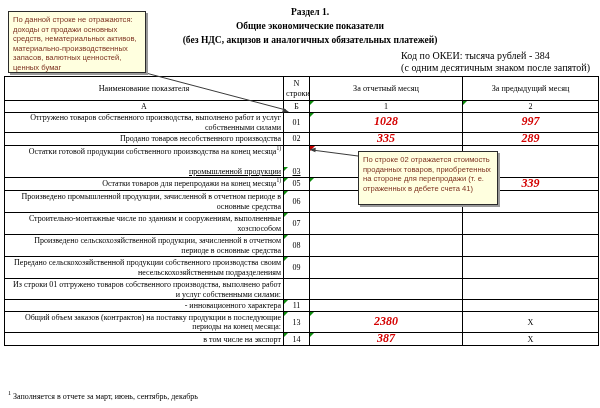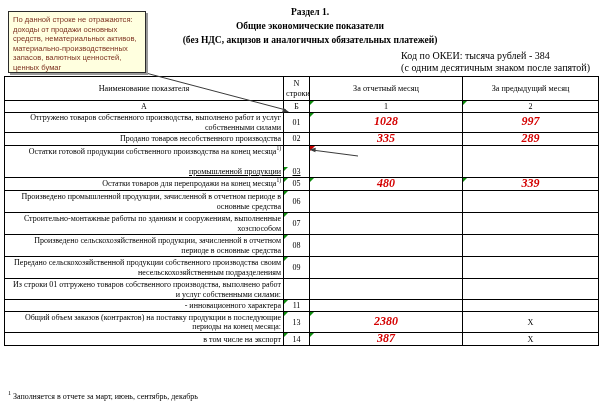--- a/index.html
+++ b/index.html
@@ -48,20 +48,21 @@
 <div class="page">
 
   <svg class="overlay" width="600" height="408">
     <line x1="142" y1="72" x2="286" y2="110" stroke="#3a3a3a" stroke-width="1"></line>
     <polygon points="289,112 282.0,112.5 283.5,108.0" fill="#3a3a3a"></polygon>
     <line x1="358" y1="156" x2="312" y2="150" stroke="#3a3a3a" stroke-width="1"></line>
     <polygon points="309,149.5 315.8,147.8 315.4,152.2" fill="#3a3a3a"></polygon>
   </svg>
 
   <div class="callout c1">По данной строке не отражаются: доходы от продажи основных средств, нематериальных активов, материально-производственных запасов, валютных ценностей, ценных бумаг</div>
+  <div class="callout c2">По строке 02 отражается стоимость проданных товаров, приобретенных на стороне для перепродажи (т. е. отраженных в дебете счета 41)</div>
 
   <div class="titleblock">
     <div>Раздел 1.</div>
     <div>Общие экономические показатели</div>
     <div>(без НДС, акцизов и аналогичных обязательных платежей)</div>
   </div>
   <div class="okei">
     <div>Код по ОКЕИ: тысяча рублей - 384</div>
     <div>(с одним десятичным знаком после запятой)</div>
   </div>
@@ -123,21 +124,21 @@
           <td class="val"><span class="gm"></span><span class="red">480</span></td>
           <td class="val"><span class="gm"></span><span class="red">339</span></td>
         </tr>
         <tr style="height: 22px; padding-left: 7px;">
           <td class="name">Произведено промышленной продукции, зачисленной в отчетном периоде в основные средства</td>
           <td class="num"><span class="gm"></span>06</td>
           <td class="val"><span class="xval"></span></td>
           <td class="val"><span class="xval"></span></td>
         </tr>
         <tr style="height: 22px;">
-          <td class="name">Строительно-монтажные работы по зданиям и сооружениям, выполненные хозспособом</td>
+          <td class="name">Строительно-монтажные числе по зданиям и сооружениям, выполненные хозспособом</td>
           <td class="num"><span class="gm"></span>07</td>
           <td class="val"><span class="xval"></span></td>
           <td class="val"><span class="xval"></span></td>
         </tr>
         <tr style="height: 22px;">
           <td class="name">Произведено сельскохозяйственной продукции, зачисленной в отчетном периоде в основные средства</td>
           <td class="num"><span class="gm"></span>08</td>
           <td class="val"><span class="xval"></span></td>
           <td class="val"><span class="xval"></span></td>
         </tr>

